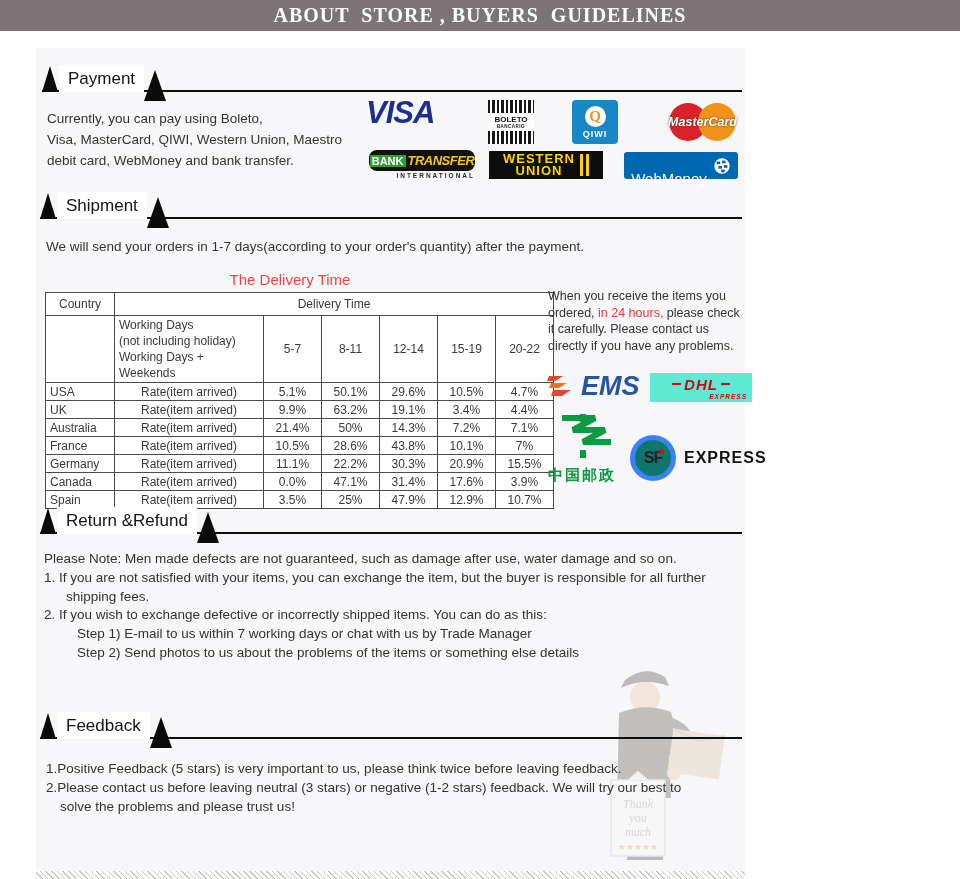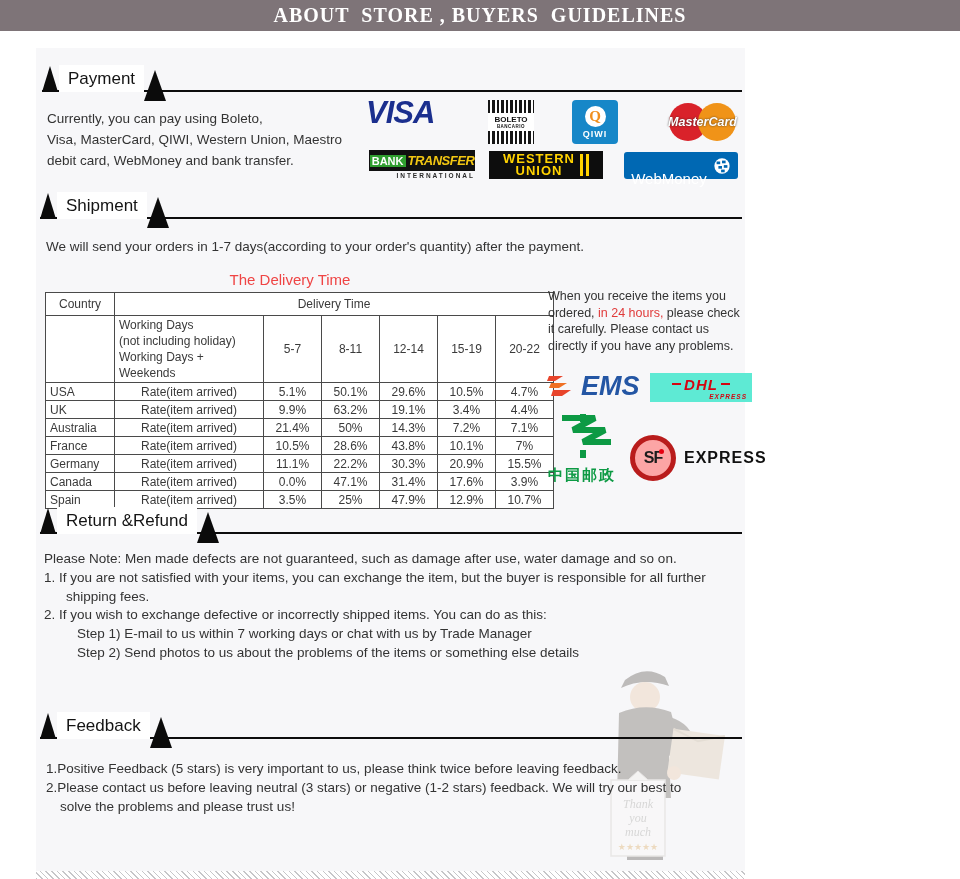--- a/index.html
+++ b/index.html
@@ -45,21 +45,21 @@
                display:flex;align-items:center;justify-content:center;}
   .qiwi-q{color:#f08f1e;font-weight:bold;font-size:15px;font-family:"Liberation Serif",serif;}
   .qiwi-name{color:#fff;font-size:9px;font-weight:bold;letter-spacing:1px;margin-top:2px;}
   .mc{width:73px;height:44px;position:relative;}
   .mc-red{position:absolute;left:3px;top:3px;width:38px;height:38px;border-radius:50%;background:#d9222a;}
   .mc-orange{position:absolute;right:3px;top:3px;width:38px;height:38px;border-radius:50%;background:#f09318;}
   .mc-text{position:absolute;width:100%;top:15px;text-align:center;color:#fff;
            font-style:italic;font-weight:bold;font-size:12.5px;z-index:1;
            text-shadow:0 0 2px rgba(40,40,40,.9);}
   .bt{width:106px;}
-  .bt-black{background:#101010;border-radius:0;padding:3px 4px;display:flex;
+  .bt-black{background:#101010;border-radius:8px;padding:3px 4px;display:flex;
             align-items:center;justify-content:center;gap:2px;}
   .bt-bank{background:#2f9e2f;color:#fff;font-weight:bold;font-size:11px;padding:0 2px;}
   .bt-transfer{color:#f3c712;font-style:italic;font-weight:bold;font-size:13px;letter-spacing:-.5px;}
   .bt-intl{color:#2b2b2b;font-size:6.5px;font-weight:bold;letter-spacing:2px;text-align:right;margin-top:1px;}
   .wu{width:114px;height:28px;background:#0d0d0d;display:flex;align-items:center;
       justify-content:center;gap:5px;}
   .wu-text{color:#ffd200;font-weight:bold;font-size:13px;line-height:12px;
            letter-spacing:1px;text-align:center;}
   .wu-bars{display:flex;gap:3px;}
   .wu-bars i{display:block;width:3px;height:22px;background:#ffd200;}
@@ -90,22 +90,22 @@
   .ems-text{font-size:27px;font-weight:bold;font-style:italic;color:#2456a4;letter-spacing:0;}
   .dhl{width:92px;height:27px;background:#5eead4;display:flex;flex-direction:column;
        justify-content:center;padding:1px 5px;}
   .dhl-row{display:flex;align-items:center;justify-content:center;gap:3px;}
   .dhl-dash{display:block;width:9px;height:2.5px;background:#d40511;}
   .dhl-text{color:#d40511;font-weight:bold;font-style:italic;font-size:15px;letter-spacing:1px;}
   .dhl-express{color:#d40511;font-weight:bold;font-style:italic;font-size:6.5px;text-align:right;letter-spacing:1px;}
   .cpost{display:flex;flex-direction:column;align-items:center;gap:4px;}
   .cpost-name{color:#0d9a44;font-size:15px;font-weight:bold;letter-spacing:2px;}
   .sf{display:flex;align-items:center;gap:8px;}
-  .sf-ring{width:36px;height:36px;border-radius:50%;border:5px solid #b91c1c;
-           display:flex;align-items:center;justify-content:center;position:relative;background:#fca5a5;}
+  .sf-ring{width:36px;height:36px;border-radius:50%;border:5px solid #3b82f6;
+           display:flex;align-items:center;justify-content:center;position:relative;background:#0f766e;}
   .sf-letters{font-weight:bold;font-size:16px;color:#1c1c1c;letter-spacing:-1px;}
   .sf-dot{position:absolute;right:7px;top:9px;width:5px;height:5px;border-radius:50%;background:#e60012;}
   .sf-express{font-weight:bold;font-size:16px;color:#111;letter-spacing:1px;}
 
   
   .lines{position:absolute;z-index:2;font-size:13.5px;color:#333;}
   .lines div{line-height:18.8px;}
   .ind1{padding-left:22px;}
   .ind2{padding-left:33px;}
   .ind3{padding-left:14px;}

